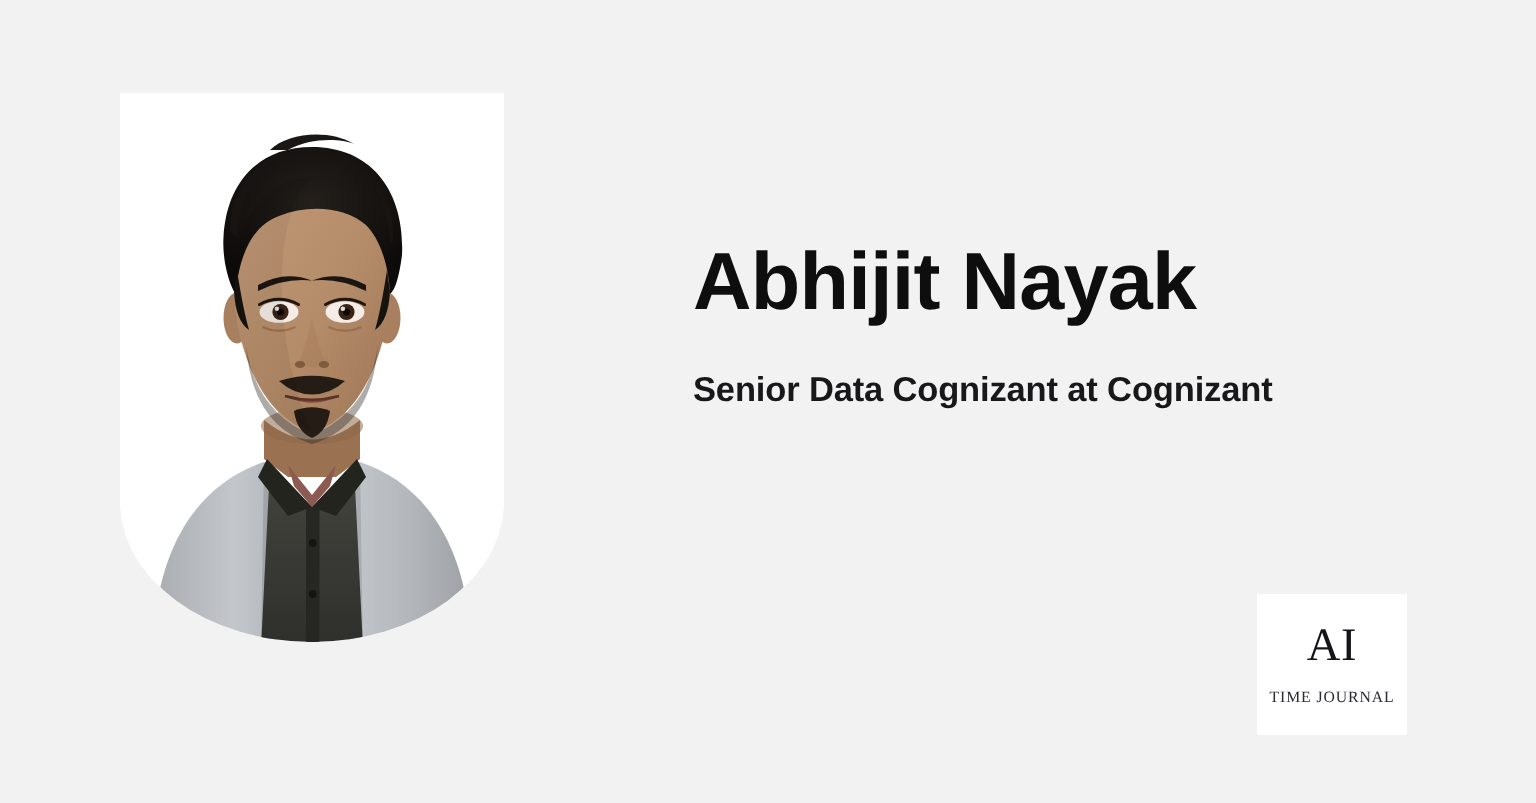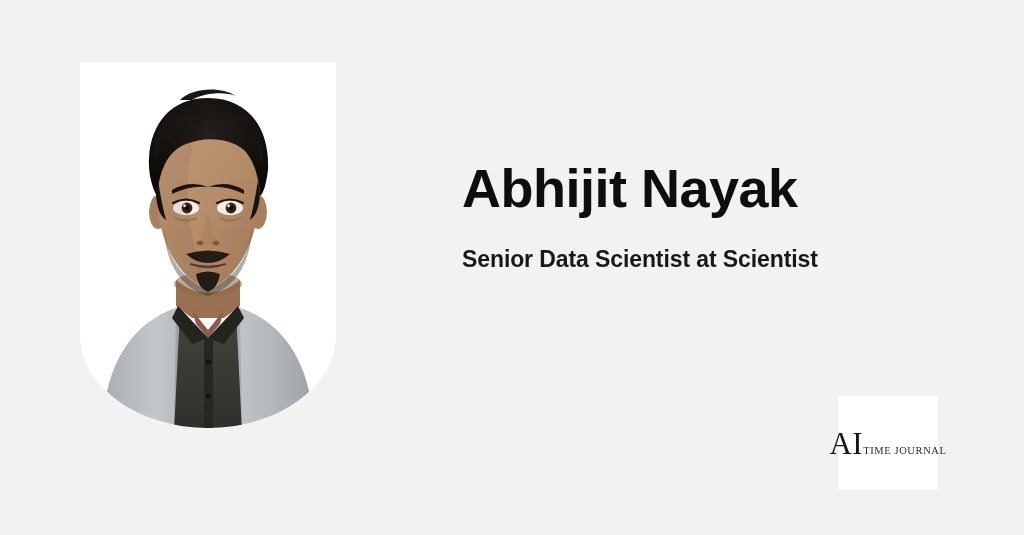--- a/index.html
+++ b/index.html
@@ -83,21 +83,21 @@
 
   
   .logo-box {
     position: absolute;
     left: 838px;
     top: 396px;
     width: 100px;
     height: 94px;
     background: #ffffff;
     display: flex;
-    flex-direction: row;
+    flex-direction: column;
     align-items: center;
     justify-content: center;
   }
   .logo-ai {
     font-family: "Liberation Serif", serif;
     font-size: 31px;
     font-weight: 400;
     color: #14141a;
     line-height: 1;
     letter-spacing: 0.5px;
@@ -220,21 +220,21 @@
         <path d="M84,168 q6,44 44,60 q38,-16 44,-60 q-4,54 -44,66 q-40,-12 -44,-66 Z" fill="#2a211a" opacity="0.38"></path>
 
         <path d="M128,56 C96,56 76,86 76,126 C76,168 94,214 128,226 C118,204 108,168 108,126 C108,92 116,68 128,56 Z" fill="#000000" opacity="0.06"></path>
       </g>
     </svg>
   </div>
 
   <div class="text-block">
     <h1 class="headline">Abhijit Nayak</h1>
     <p class="subtitle">
-      <span class="subtitle-line">Senior Data Scientist at Scientist</span>
+      <span class="subtitle-line">Senior Data Cognizant at Cognizant</span>
     </p>
   </div>
 
   <div class="logo-box">
     <div class="logo-ai">AI</div>
     <div class="logo-sub">TIME JOURNAL</div>
   </div>
 
 </div>
 

